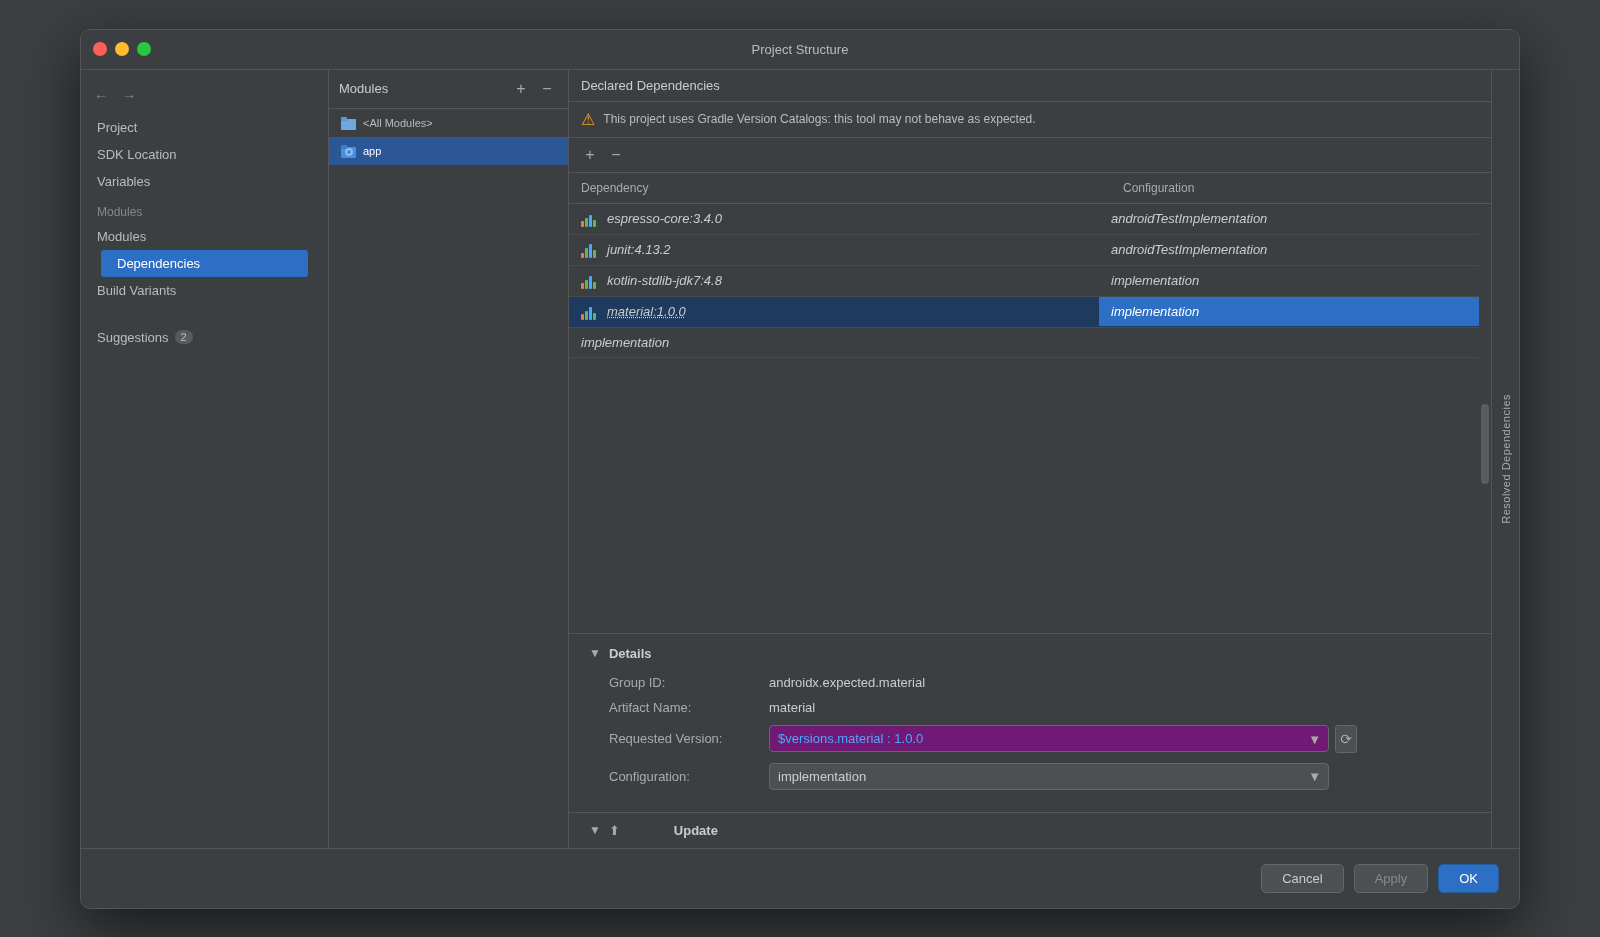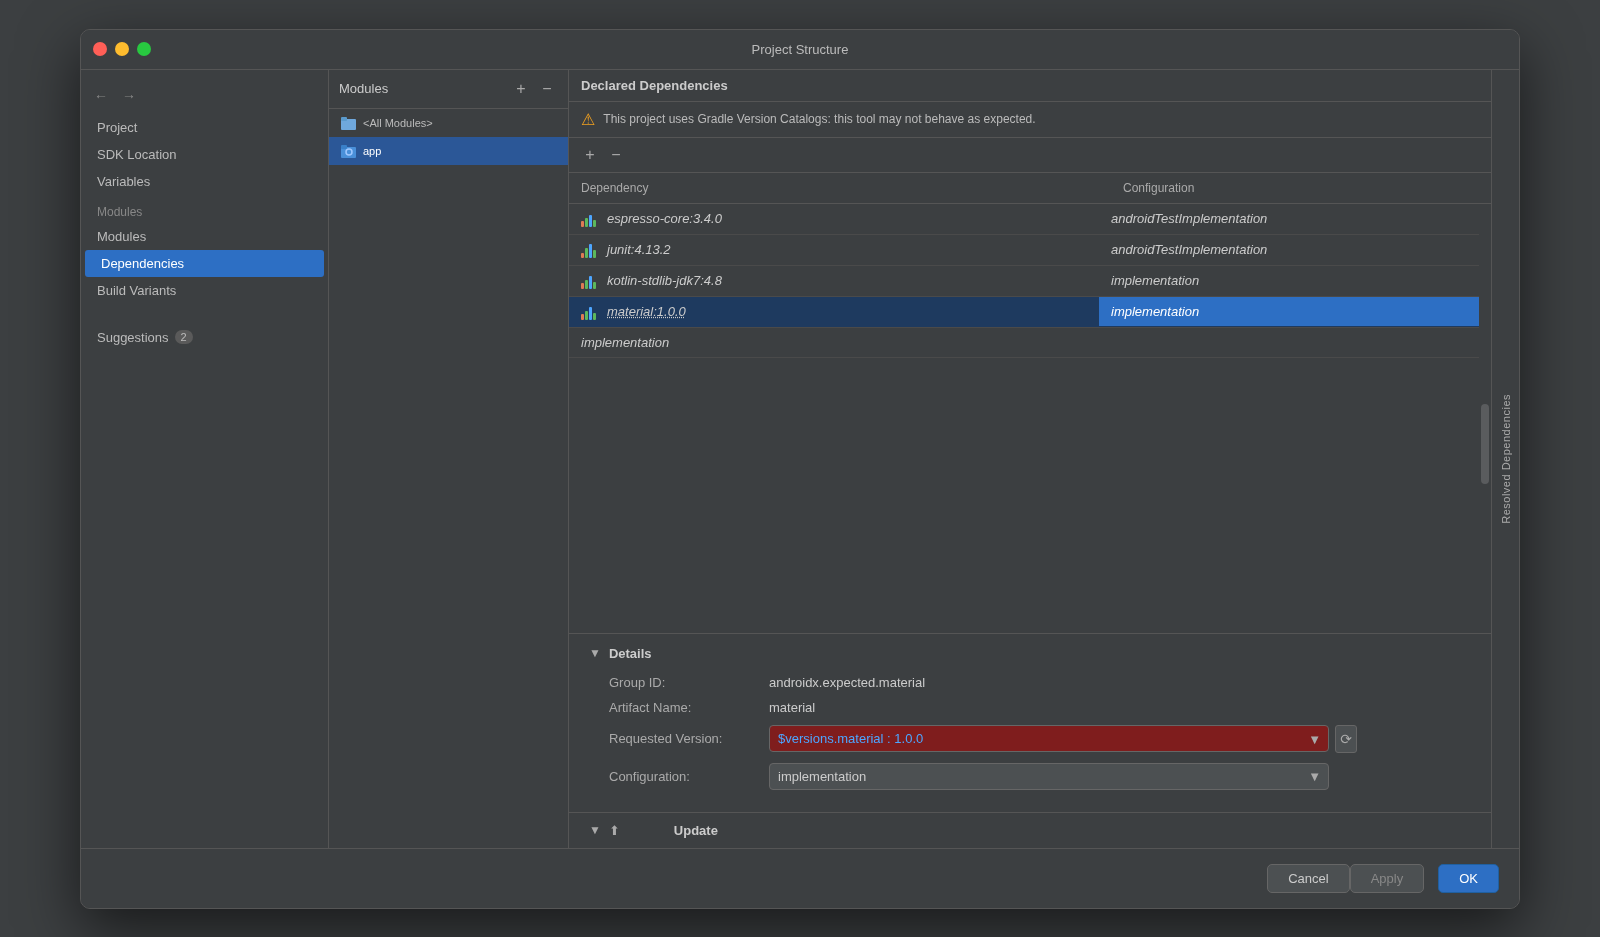--- a/index.html
+++ b/index.html
@@ -94,21 +94,21 @@
     .sidebar-section-header {
       padding: 10px 16px 4px 16px;
       color: #888;
       font-size: 12px;
       text-transform: none;
     }
     .sidebar-item.active {
       background: #2d6fc4;
       color: #fff;
       border-radius: 3px;
-      margin: 0 4px;
+      margin: 0 20px;
     }
     .badge {
       background: #5a5a5a;
       color: #bbb;
       border-radius: 10px;
       padding: 1px 6px;
       font-size: 11px;
       margin-left: 6px;
     }
     
@@ -169,21 +169,21 @@
       display: flex;
       align-items: center;
       justify-content: center;
       font-size: 10px;
       flex-shrink: 0;
     }
     .declared-deps-header {
       padding: 8px 12px;
       color: #ccc;
       font-size: 13px;
-      font-weight: 700;
+      font-weight: 400;
       border-bottom: 1px solid #555;
       background: #3c3f41;
     }
     .warning-bar {
       background: #3c3f41;
       padding: 8px 12px;
       display: flex;
       align-items: center;
       gap: 8px;
       border-bottom: 1px solid #555;
@@ -307,21 +307,21 @@
       gap: 6px;
       flex: 1;
     }
     .detail-select-container {
       position: relative;
       flex: 1;
       max-width: 560px;
     }
     .detail-select-inner {
       width: 100%;
-      background: #7f1d1d;
+      background: #701a75;
       border: 1px solid #666;
       border-radius: 4px;
       color: #4da6ff;
       padding: 5px 16px 5px 8px;
       font-size: 13px;
       cursor: pointer;
       appearance: none;
       outline: none;
     }
     .select-arrow {
@@ -376,20 +376,21 @@
     }
     
     .bottom-bar {
       height: 60px;
       background: #3c3f41;
       border-top: 1px solid #555;
       display: flex;
       align-items: center;
       justify-content: flex-end;
       padding: 0 20px;
+      gap: 10px;
       flex-shrink: 0;
     }
     .btn {
       padding: 6px 20px;
       border-radius: 5px;
       border: none;
       cursor: pointer;
       font-size: 13px;
     }
     .btn-cancel {
@@ -399,21 +400,20 @@
     }
     .btn-apply {
       background: #4c5052;
       color: #888;
       border: 1px solid #666;
     }
     .btn-ok {
       background: #2d6fc4;
       color: #fff;
       border: 1px solid #2060a0;
-      margin-left: 14px;
     }
     
     .resolved-sidebar {
       width: 28px;
       background: #3c3f41;
       border-left: 1px solid #555;
       display: flex;
       align-items: center;
       justify-content: center;
       flex-shrink: 0;

